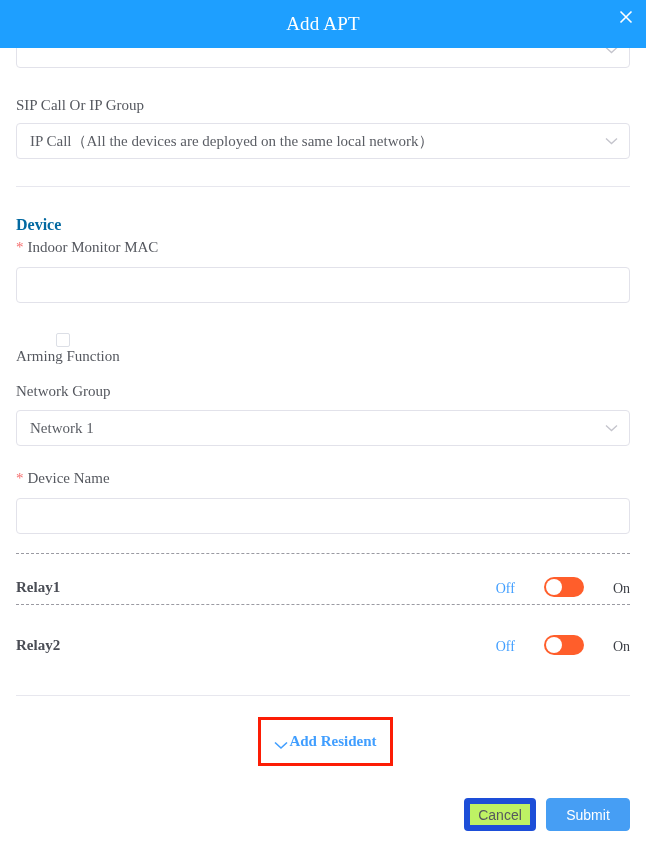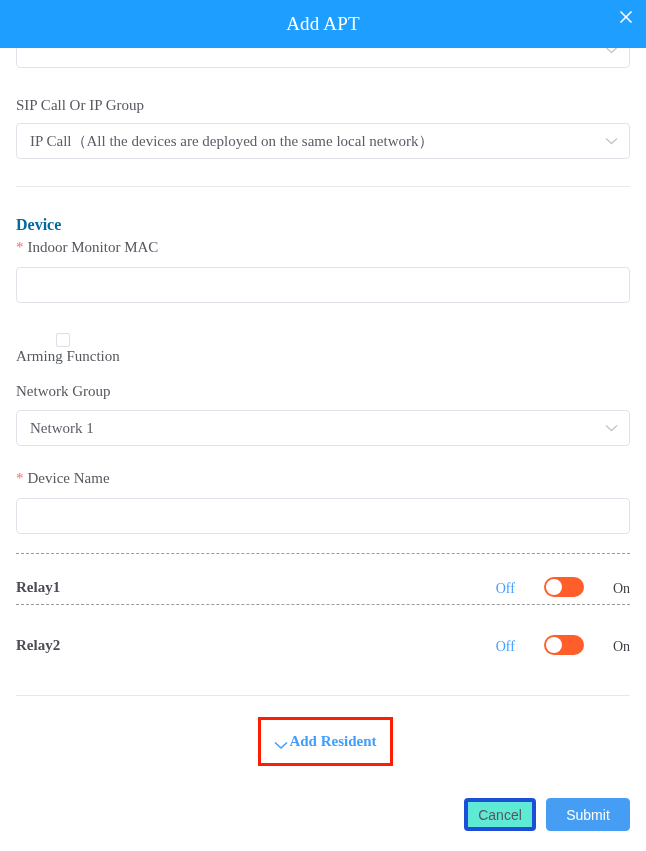--- a/index.html
+++ b/index.html
@@ -252,22 +252,22 @@
     font-size: 14px;
     height: 33px;
     border-radius: 4px;
     cursor: pointer;
     display: inline-flex;
     align-items: center;
     justify-content: center;
   }
   .btn-cancel {
     width: 72px;
-    border: 4px solid #1d4ed8;
-    background: #5eead4;
+    border: 6px solid #1d4ed8;
+    background: #bef264;
     color: #55585f;
     margin-right: 10px;
   }
   .btn-submit {
     width: 84px;
     border: 1px solid #469ef4;
     background: #469ef4;
     color: #ffffff;
   }
 </style>

